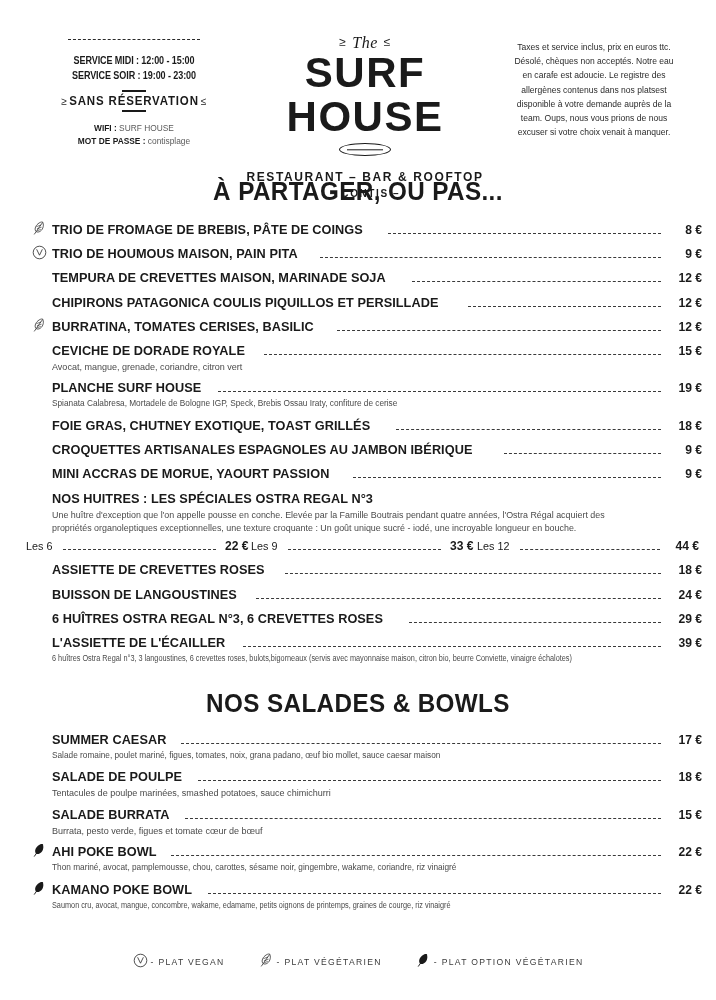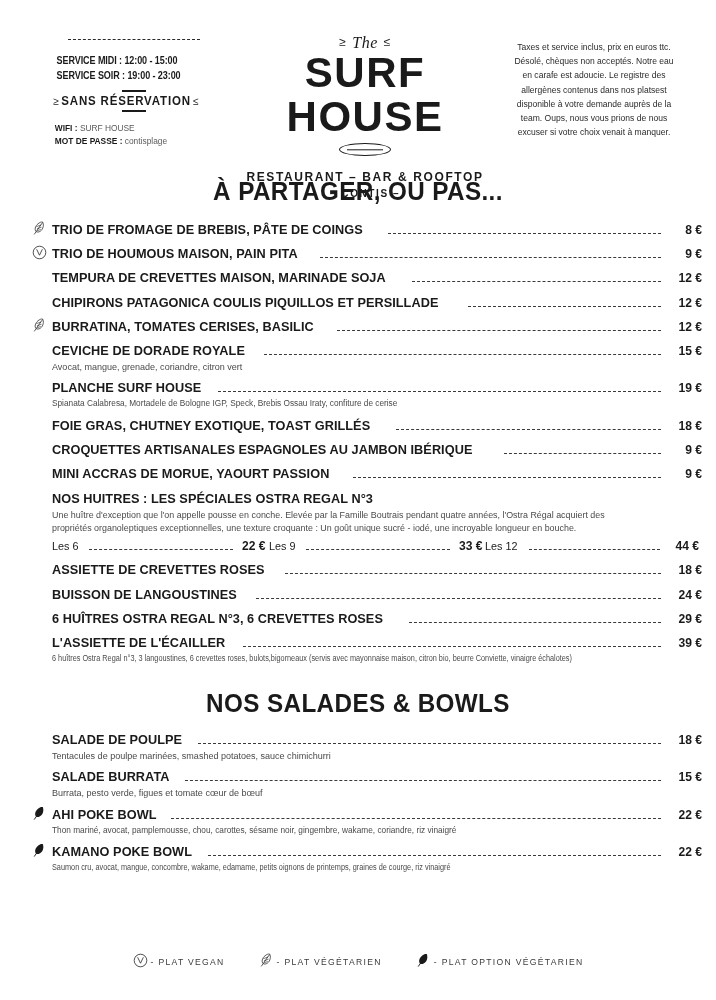--- a/index.html
+++ b/index.html
@@ -20,20 +20,21 @@
   .header {
     display: flex;
     align-items: flex-start;
     padding: 30px 34px 0 44px;
     height: 165px;
   }
 
   
   .info-left {
     width: 180px;
+    text-align: center;
     padding-top: 9px;
     flex: 0 0 180px;
   }
   .dash-rule {
     border-top: 1.6px dashed #2a2a2a;
     width: 132px;
     margin: 0 auto 13px auto;
   }
   .svc-line {
     font-family: "Liberation Sans Narrow", "Liberation Sans", sans-serif;
@@ -218,21 +219,20 @@
     line-height: 13.4px;
     margin: 1px 0 4px 26px;
     width: 600px;
     transform: scaleX(0.95);
     transform-origin: left center;
   }
 
   
   .sizes {
     display: flex;
-    margin-left: 26px;
     margin-bottom: 8px;
     align-items: flex-end;
   }
   .size-unit { display: flex; align-items: baseline; flex: 1; }
   .size-unit:last-child { flex: 1; }
   .size-label {
     font-family: "Liberation Sans Narrow", "Liberation Sans", sans-serif;
     font-size: 11.5px;
     white-space: nowrap;
     transform: scaleX(0.94);
@@ -514,20 +514,31 @@
   </div>
 
   <div class="section-title" id="salads-title">NOS SALADES &amp; BOWLS</div>
   <div class="menu">
     <div id="salad-items">
         <div class="item">
           <div class="row">
             <div class="icon-cell">
               <span class="ico"></span>
             </div>
+            <div class="name">SUMMER CAESAR</div>
+            <div class="leader"></div>
+            <div class="price">17 €</div>
+          </div>
+          <div class="desc wide">Salade romaine, poulet mariné, figues, tomates, noix, grana padano, œuf bio mollet, sauce caesar maison</div>
+        </div>
+        <div class="item">
+          <div class="row">
+            <div class="icon-cell">
+              <span class="ico"></span>
+            </div>
             <div class="name">SALADE DE POULPE</div>
             <div class="leader"></div>
             <div class="price">18 €</div>
           </div>
           <div class="desc">Tentacules de poulpe marinées, smashed potatoes, sauce chimichurri</div>
         </div>
         <div class="item">
           <div class="row">
             <div class="icon-cell">
               <span class="ico"></span>

